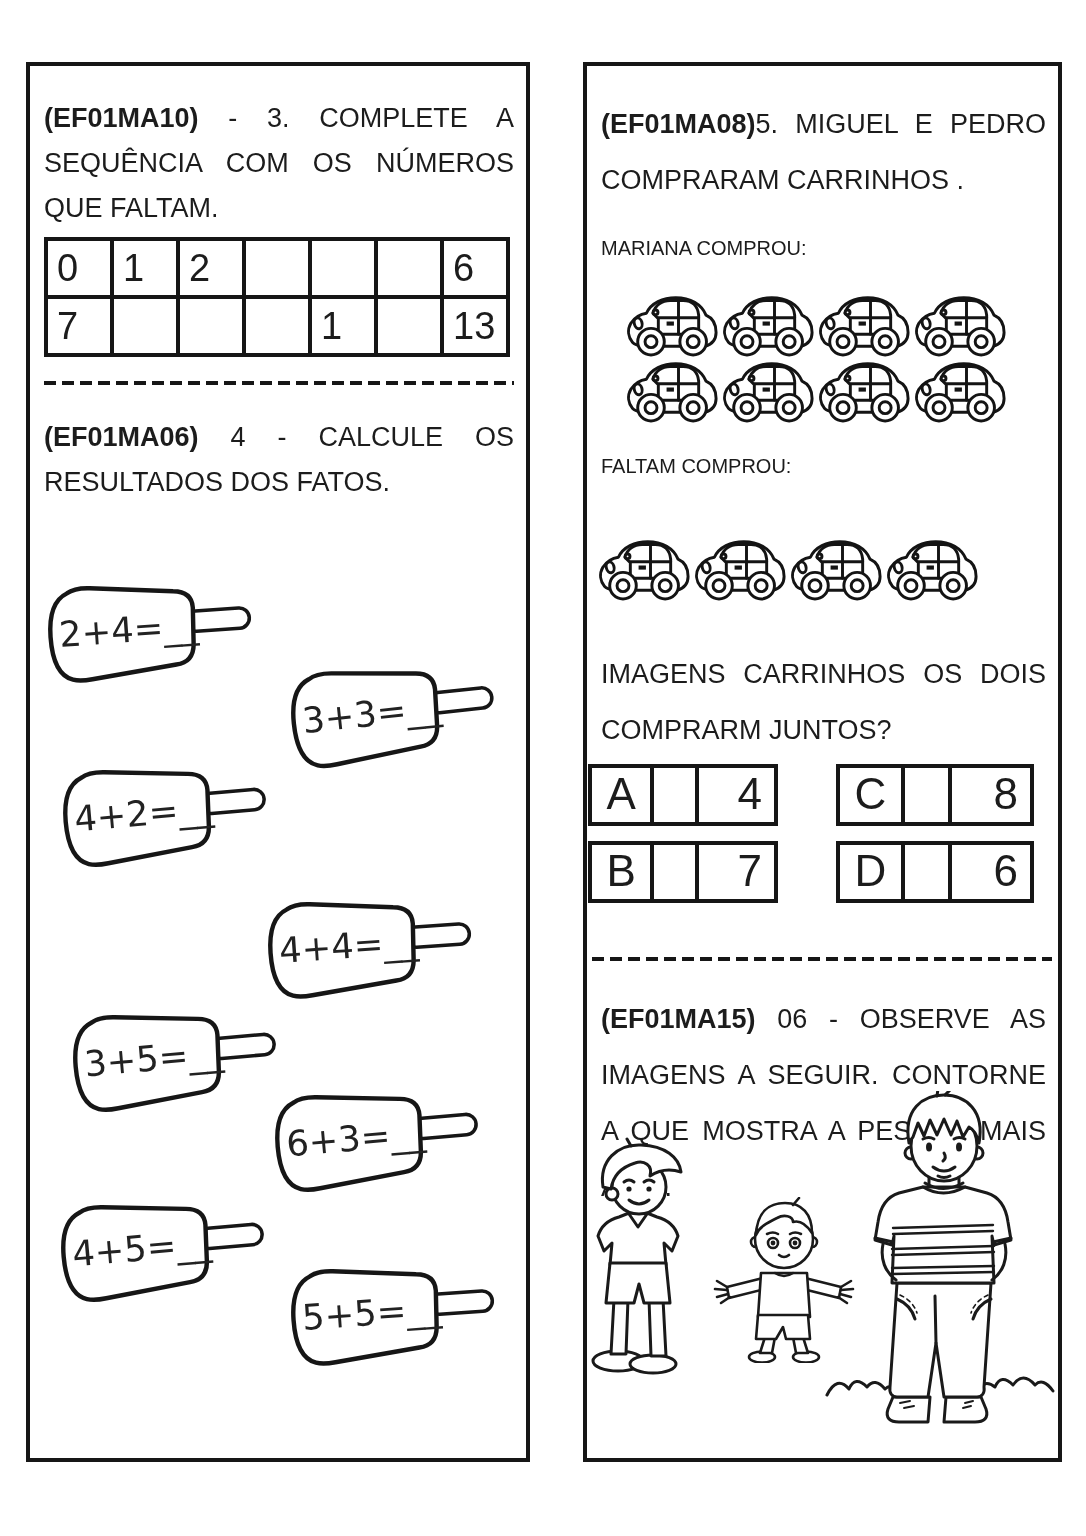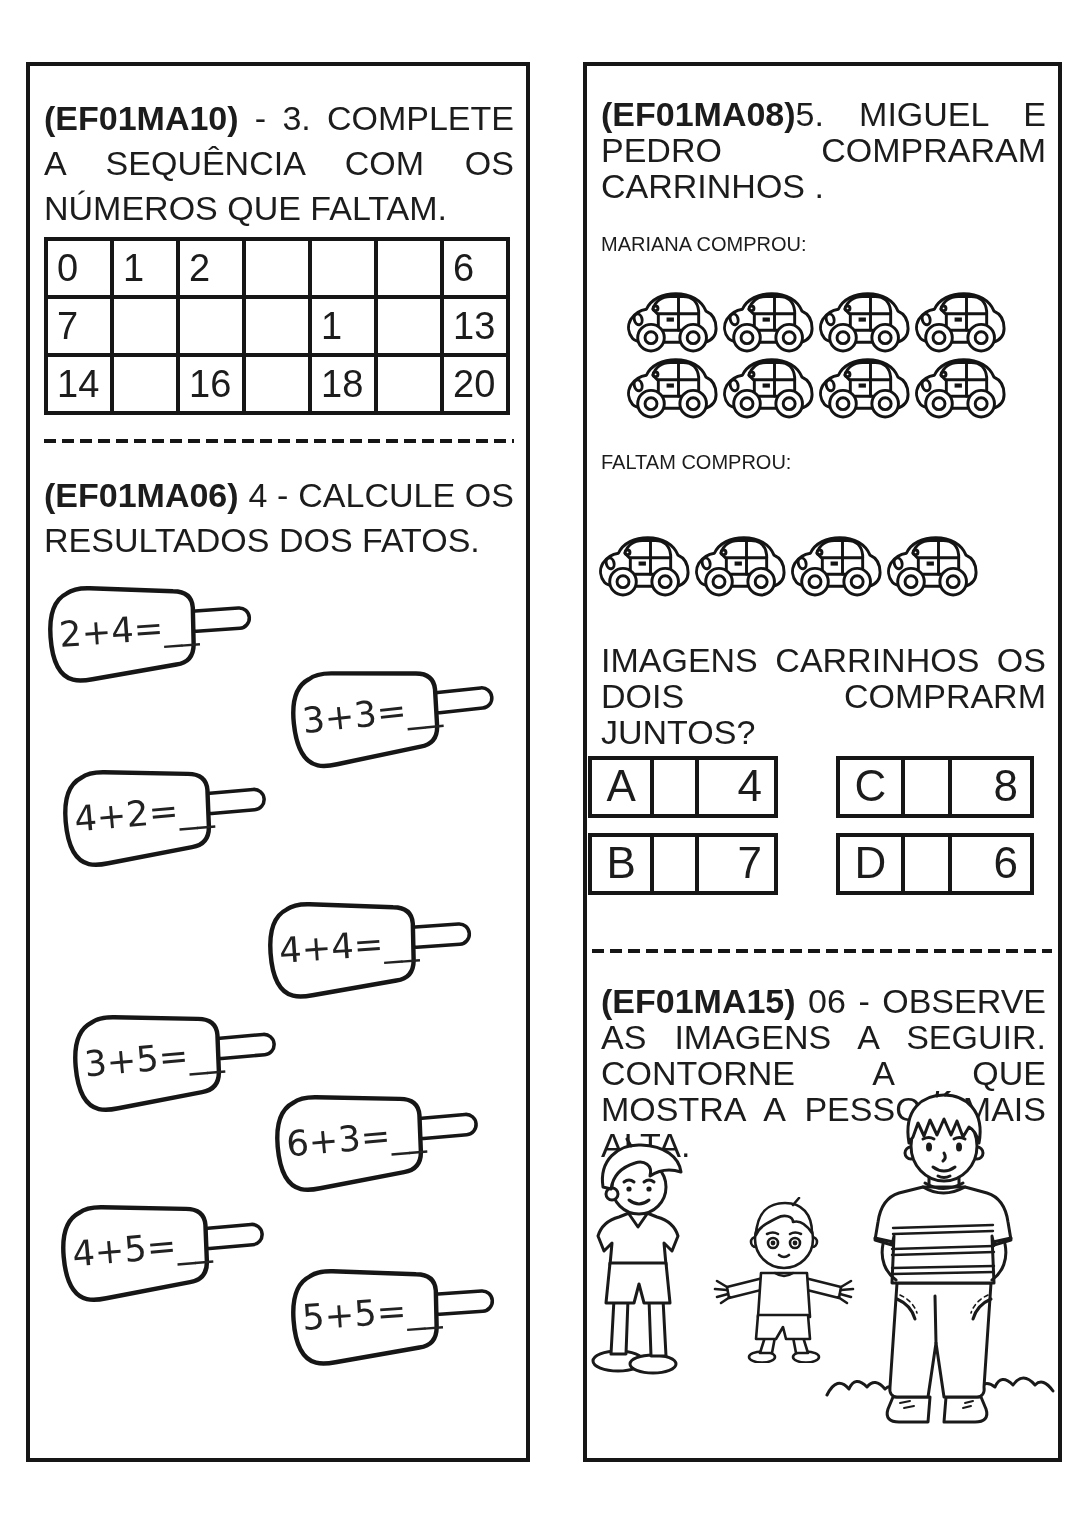--- a/index.html
+++ b/index.html
@@ -1,22 +1,22 @@
 <!DOCTYPE html>
 <html><head>
 <meta charset="utf-8">
 <style>
   html,body{margin:0;padding:0;background:#fff}
   .page{position:relative;width:1086px;height:1536px;background:#fff;overflow:hidden;
         font-family:"Liberation Sans",sans-serif;color:#1c1c1c}
   .box{position:absolute;top:62px;background:#fff;border:4px solid #161616}
   .box-left{left:26px;width:496px;height:1392px}
   .box-right{left:583px;width:471px;height:1392px}
-  .stmt{margin:30px 12px 0 14px;font-size:34px;line-height:45px;text-align:justify}
-  .box-right .stmt{line-height:36px}
+  .stmt{margin:30px 12px 0 14px;font-size:27px;line-height:45px;text-align:justify}
+  .box-right .stmt{line-height:56px}
   .stmt b{font-weight:700}
   .label{margin:18px 12px 0 14px;font-size:20px;line-height:44px}
   .numtable{border-collapse:collapse;margin:6px 12px 0 14px;width:466px;table-layout:fixed}
   .numtable td{border:4px solid #161616;height:54px;font-size:38px;padding:0 0 0 9px;vertical-align:middle}
   .dashline{height:4px;margin:24px 12px 0 14px;
             background:repeating-linear-gradient(90deg,#161616 0 12px,transparent 12px 18px)}
   .dashline.right{margin:54px 6px 0 5px}
   .car-grid{display:grid;grid-template-columns:repeat(4,96px);margin:24px 0 0 38px}
   .car-row{display:flex;margin:50px 0 0 10px}
   .car{width:96px;height:66px;display:block}
@@ -76,29 +76,20 @@
         <td>6</td>
       </tr>
       <tr>
         <td>7</td>
         <td></td>
         <td></td>
         <td></td>
         <td>1</td>
         <td></td>
         <td>13</td>
-      </tr>
-      <tr>
-        <td>14</td>
-        <td></td>
-        <td>16</td>
-        <td></td>
-        <td>18</td>
-        <td></td>
-        <td>20</td>
       </tr>
     </tbody>
       </table>
 
     <div class="dashline"></div>
 
     <p class="stmt"><b>(EF01MA06)</b><span> 4 - CALCULE OS RESULTADOS DOS FATOS.</span></p>
 
     <div class="pop" style="left:15px;top:506px;transform:rotate(-4deg)">
       <svg viewBox="0 0 240 120">

